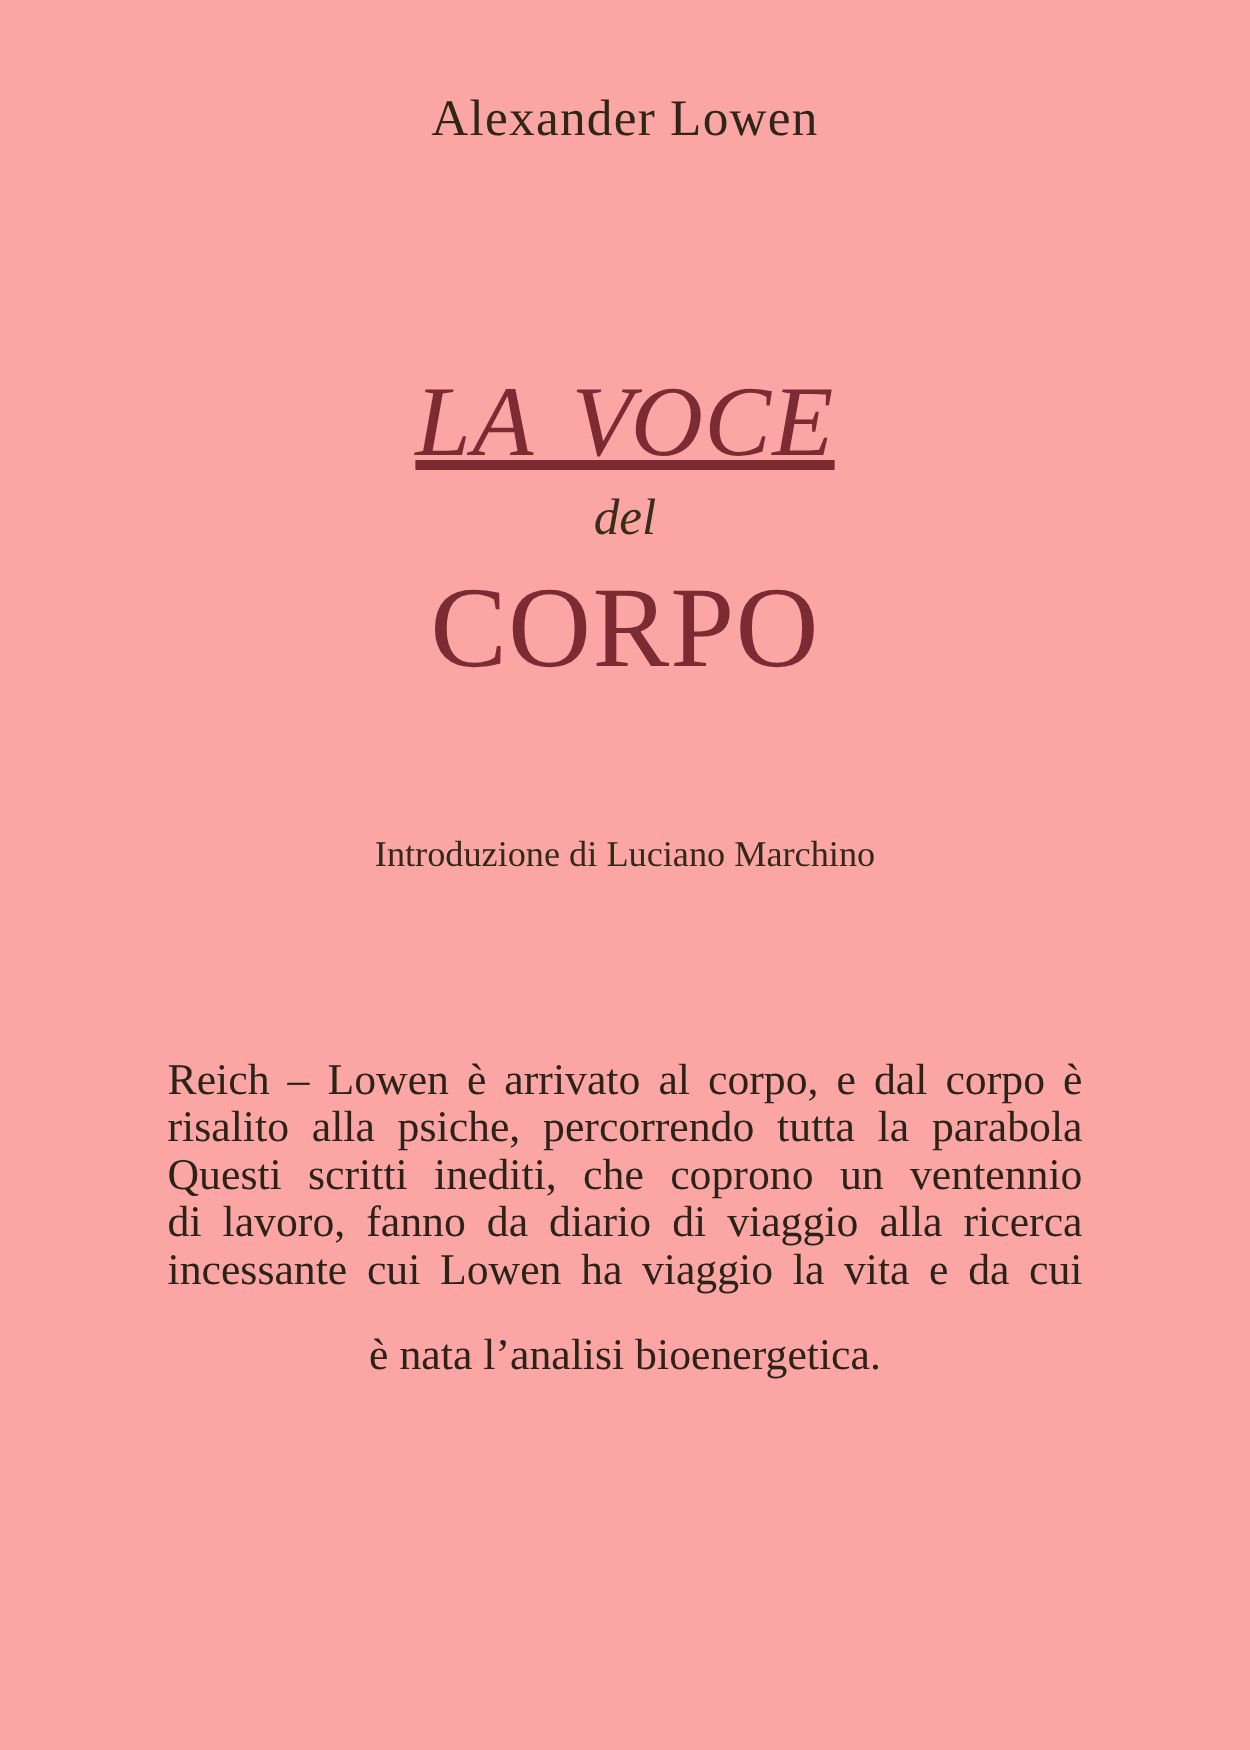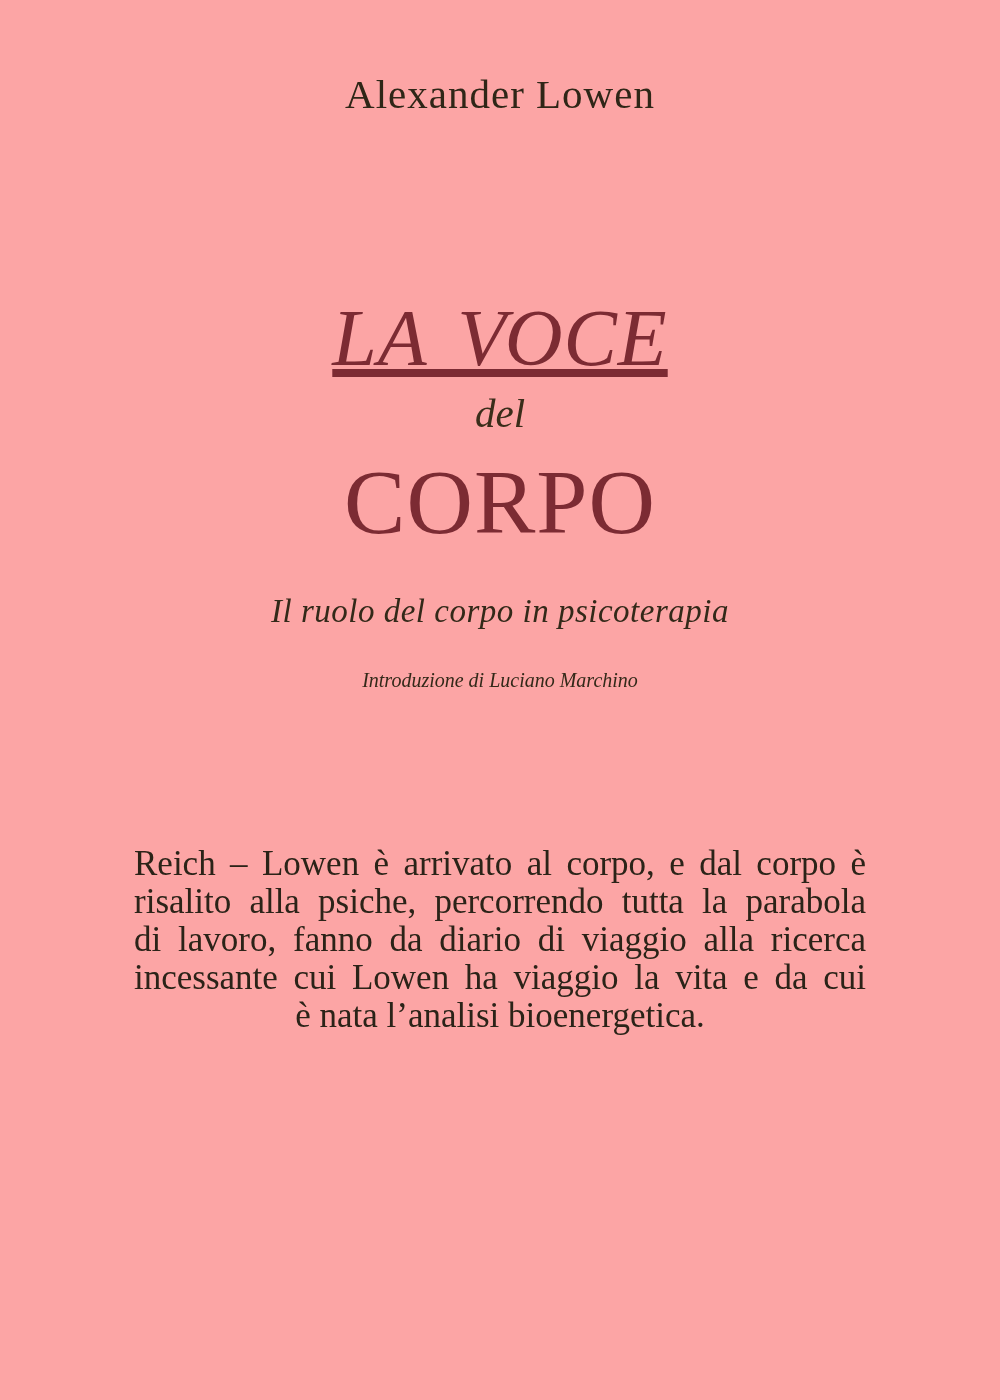--- a/index.html
+++ b/index.html
@@ -53,41 +53,41 @@
   }
   .subtitle {
     top: 595px;
     font-size: 33px;
     font-style: italic;
     color: #332919;
     letter-spacing: 0.5px;
   }
   .intro-credit {
     top: 670px;
-    font-size: 20px;
-    font-style: italic;
+    font-size: 29px;
     color: #332919;
   }
   .blurb {
     position: absolute;
     top: 845px;
     left: 134px;
     width: 732px;
     font-size: 35px;
     line-height: 38px;
     color: #2b2318;
   }
   .blurb-line {
     text-align: justify;
     text-align-last: justify;
     white-space: nowrap;
   }
   .blurb-line:last-child {
     text-align: center;
     text-align-last: center;
+    margin-top: 30px;
   }
   .publisher {
     top: 1257px;
     font-size: 50px;
     color: #7d3134;
     letter-spacing: 3px;
     word-spacing: 7px;
   }
 </style>
 </head>
@@ -96,26 +96,26 @@
 <div class="page">
 
   <div class="abs author">Alexander Lowen</div>
 
   <div class="abs title-line1">LA VOCE</div>
 
   <div class="abs title-line2">del</div>
 
   <div class="abs title-line3">CORPO</div>
 
-  <div class="abs subtitle">Il ruolo del corpo in psicoterapia</div>
 
   <div class="abs intro-credit">Introduzione di Luciano Marchino</div>
 
   <div class="blurb">
     <div class="blurb-line">Reich – Lowen è arrivato al corpo, e dal corpo è</div>
     <div class="blurb-line">risalito alla psiche, percorrendo tutta la parabola</div>
+    <div class="blurb-line">Questi scritti inediti, che coprono un ventennio</div>
     <div class="blurb-line">di lavoro, fanno da diario di viaggio alla ricerca</div>
     <div class="blurb-line">incessante cui Lowen ha viaggio la vita e da cui</div>
     <div class="blurb-line">è nata l’analisi bioenergetica.</div>
   </div>
 
 
 </div>
 
 </body></html>

